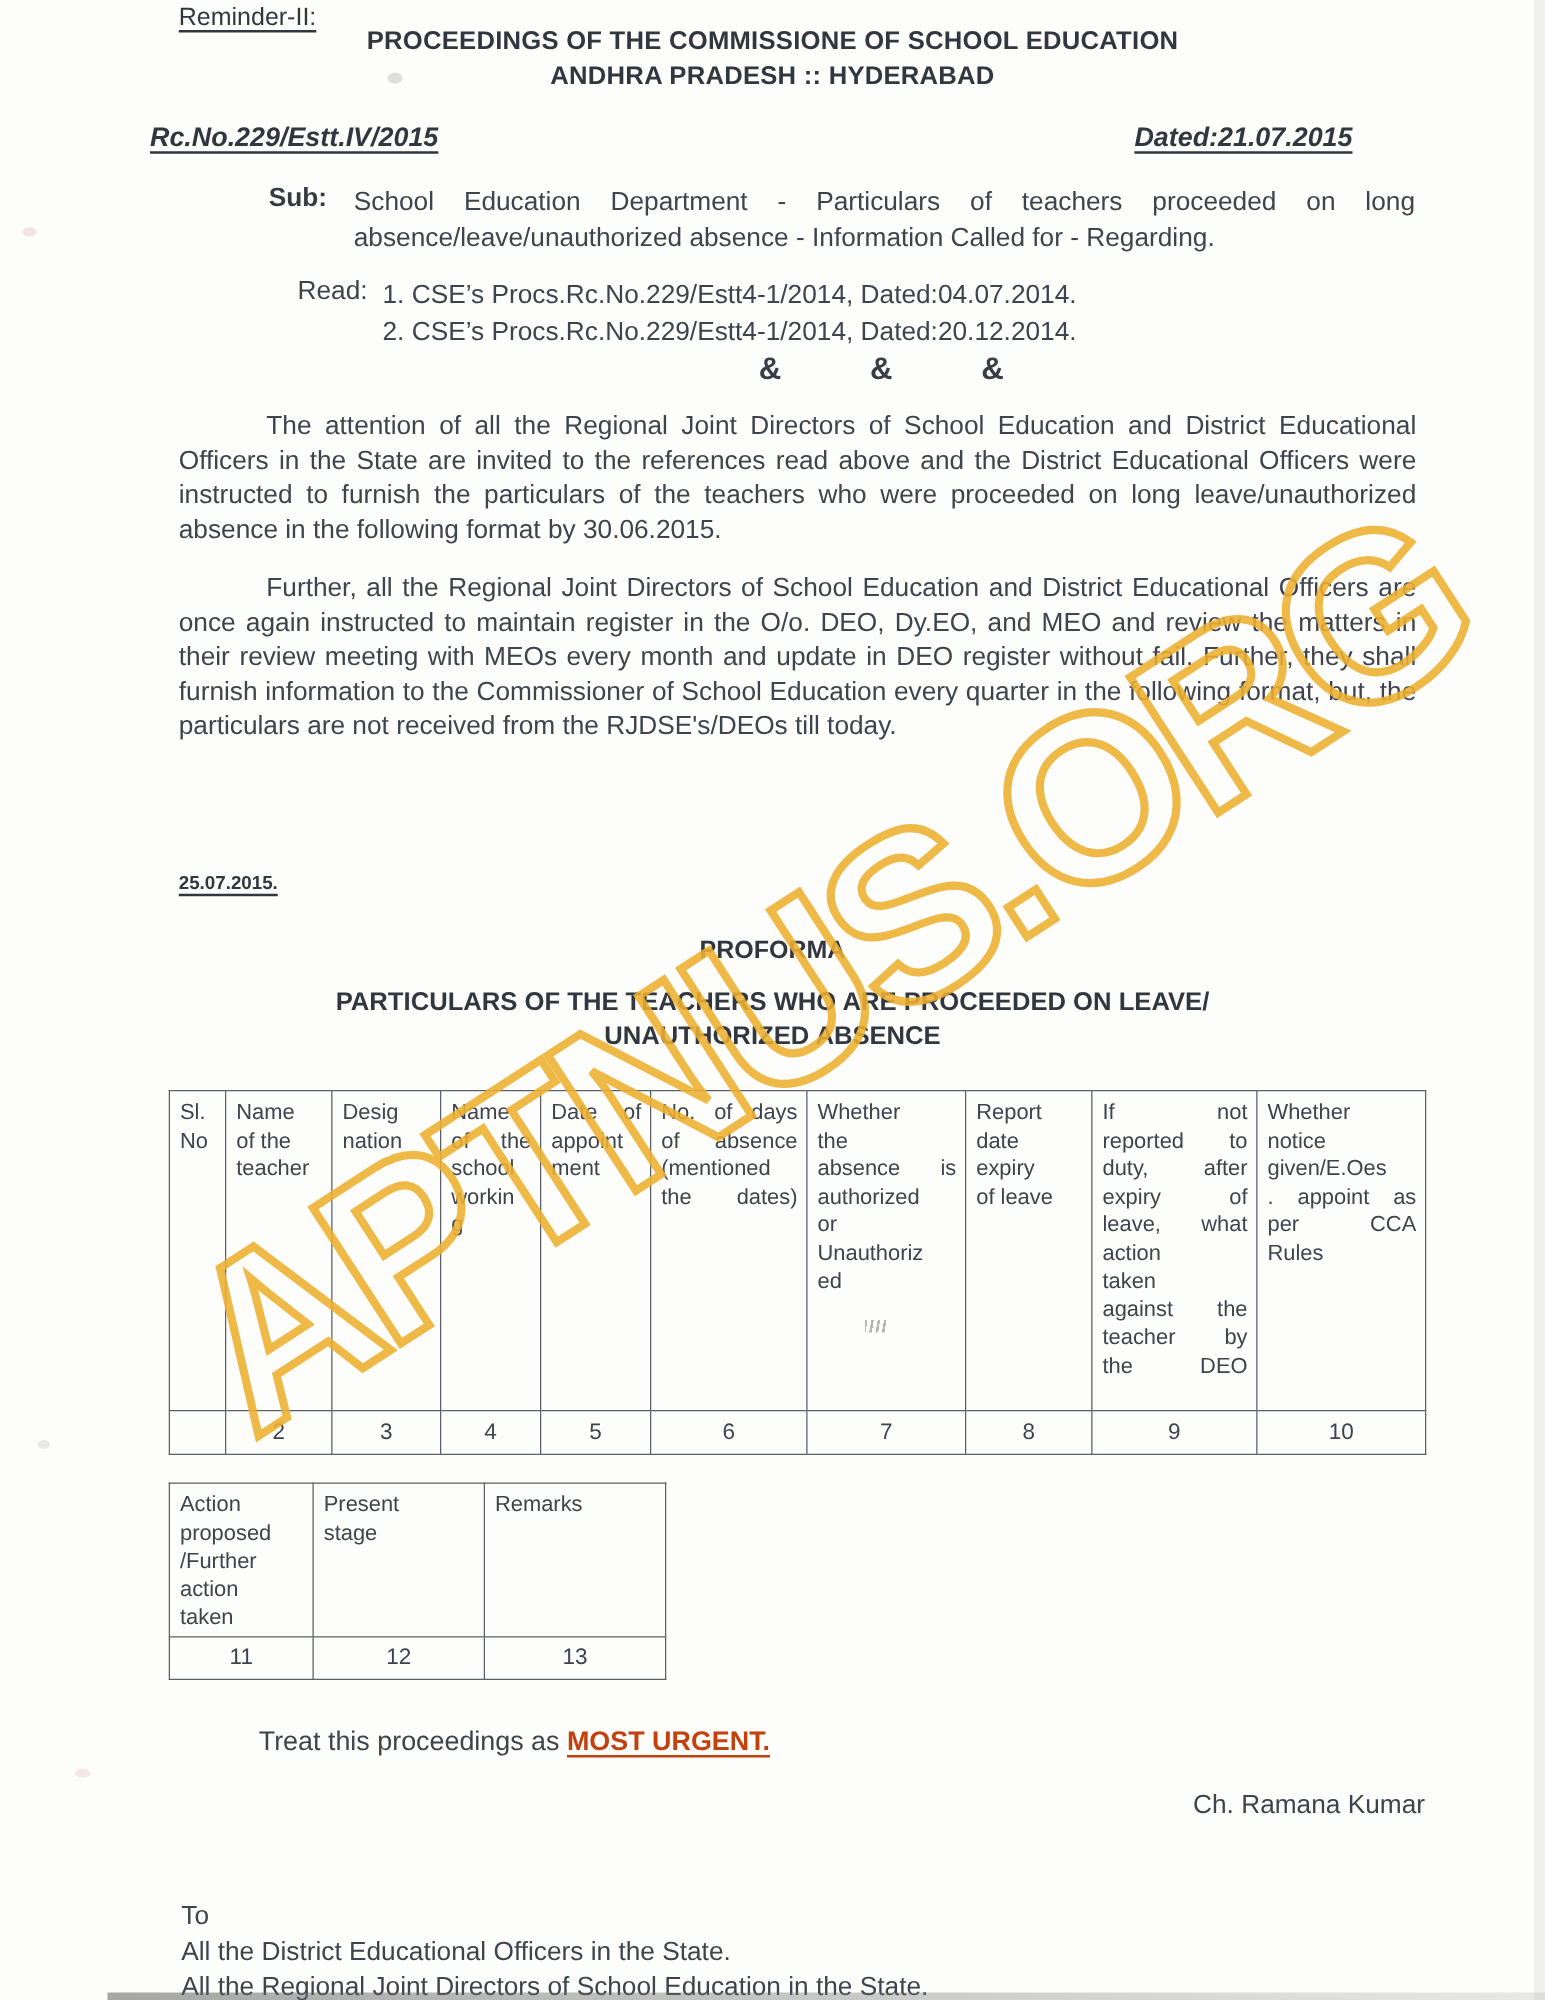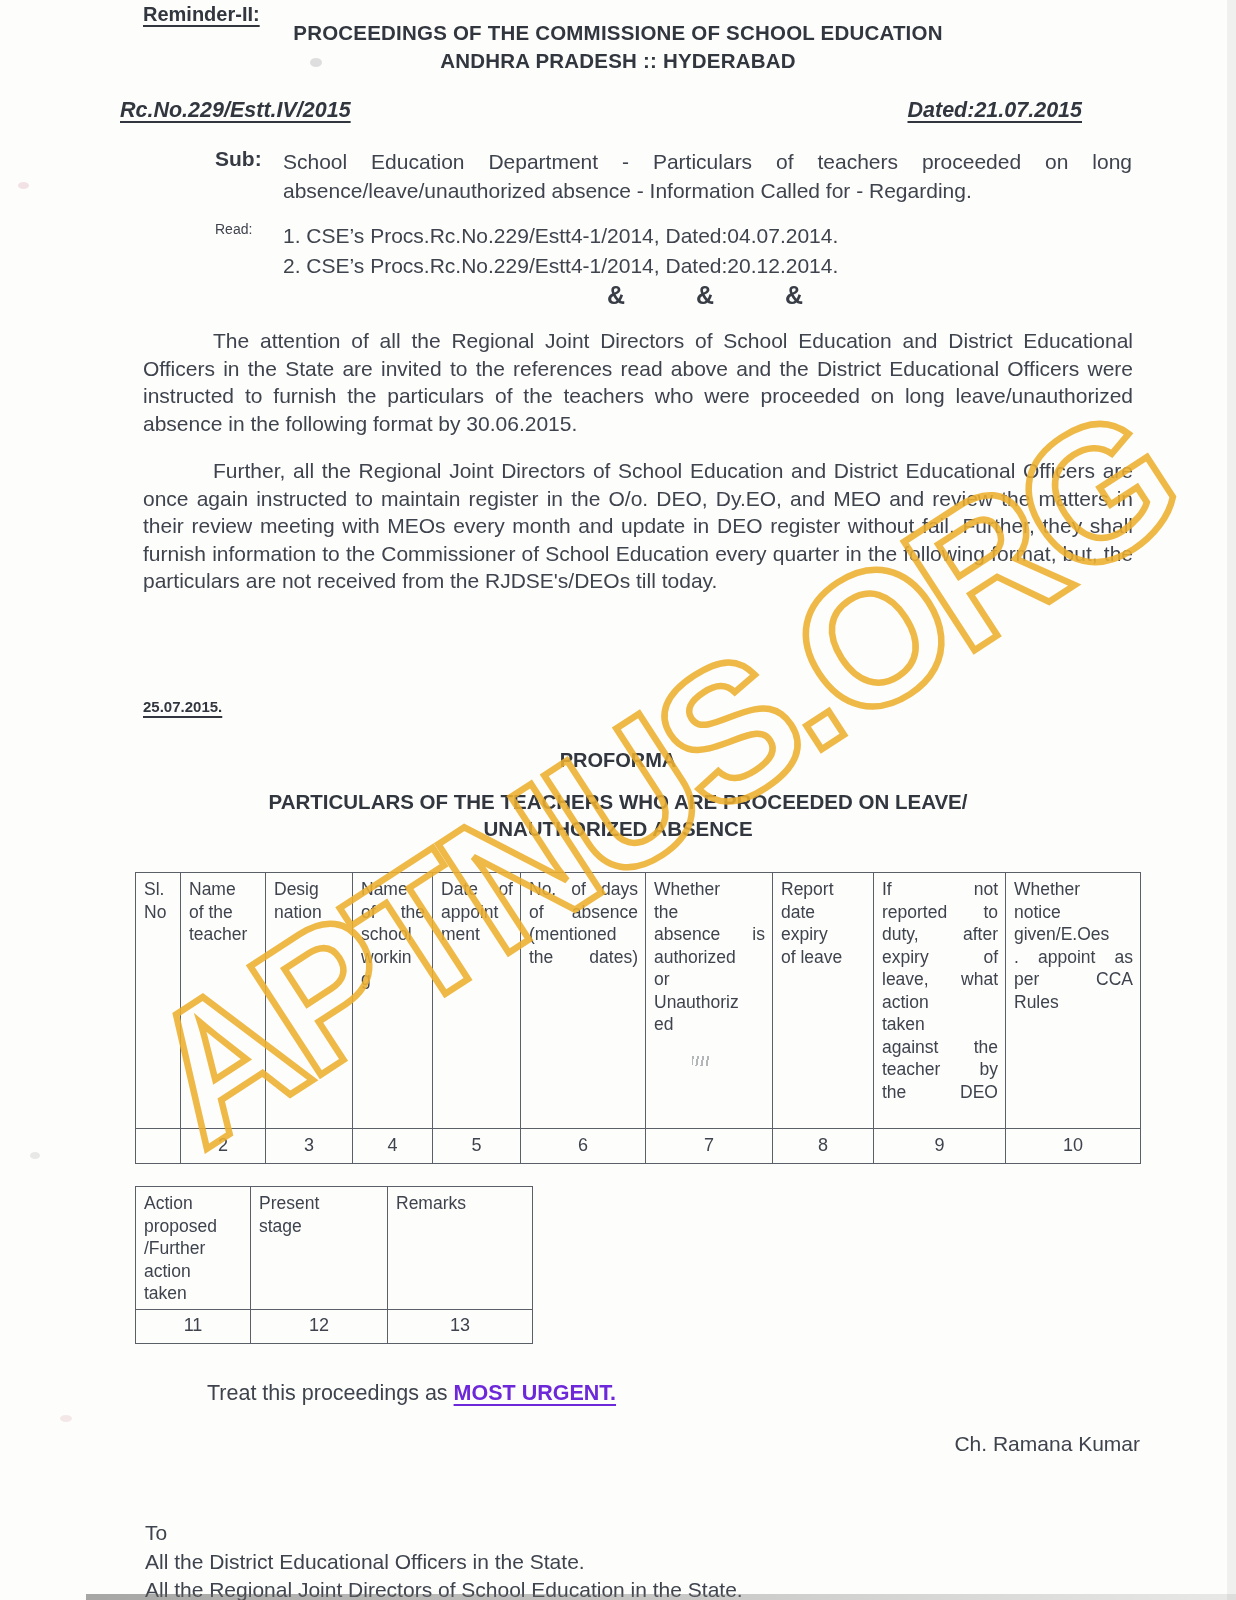--- a/index.html
+++ b/index.html
@@ -6,30 +6,30 @@
   .page{
     position:relative;width:1236px;height:1600px;margin:0 auto;
     background:#fdfdfb;overflow:hidden;
     font-family:"Liberation Sans","DejaVu Sans",sans-serif;
     color:#3e434d;
   }
   .abs{position:absolute;}
   .u{text-decoration:underline;text-decoration-thickness:2px;text-underline-offset:4px;}
   .center{width:100%;text-align:center;}
 
-  .reminder{top:3px;left:143px;font-size:20px;font-weight:bold;color:#32373f;}
+  .reminder{top:3px;left:143px;font-size:20px;font-weight:normal;color:#32373f;}
   .title1{top:21px;font-size:20.5px;font-weight:bold;color:#32373f;letter-spacing:.2px;}
   .title2{top:49px;font-size:20.5px;font-weight:bold;color:#32373f;letter-spacing:.2px;}
   .refrow{top:98px;left:120px;width:962px;display:flex;justify-content:space-between;
           font-size:21.5px;font-weight:bold;font-style:italic;color:#32373f;}
   .subrow{top:147px;left:215px;width:917px;display:flex;align-items:flex-start;}
   .sublabel{font-size:21px;font-weight:bold;flex:0 0 68px;color:#353a43;}
   .subtext{font-size:21px;line-height:29px;width:849px;text-align:justify;}
   .readrow{top:221px;left:215px;display:flex;align-items:flex-start;}
-  .readlabel{font-size:14px;flex:0 0 68px;}
+  .readlabel{font-size:21px;flex:0 0 68px;margin-left:23px;}
   .readitems{font-size:21px;line-height:30px;}
   .amps{top:281px;left:607px;width:196px;display:flex;justify-content:space-between;
         font-size:25px;font-weight:600;color:#383d46;}
   .para{left:143px;width:990px;font-size:21px;line-height:27.5px;text-align:justify;color:#3e434d;}
   .para .indent{display:inline-block;width:70px;}
   .p1{top:327px;}
   .p2{top:457px;}
   .p3{top:643px;}
   .p3date{top:698px;left:143px;font-size:15px;font-weight:bold;color:#32373f;}
   .proforma{top:749px;font-size:20px;font-weight:bold;color:#32373f;}
@@ -45,21 +45,21 @@
   .t1{top:872px;left:135px;}
   .t1 table{width:1005px;}
   .t1 tr.hrow td{height:246px;}
   .t1 tr.numrow td{height:27px;}
   .t2{top:1186px;left:135px;}
   .t2 table{width:397px;}
   .t2 tr.hrow td{height:112px;}
   .t2 tr.numrow td{height:26px;}
 
   .urgent{top:1381px;left:207px;font-size:21.5px;}
-  .urgent .em{font-weight:bold;text-decoration:underline;text-decoration-thickness:2px;text-underline-offset:4px;color:#6d28d9;}
+  .urgent .em{font-weight:bold;text-decoration:underline;text-decoration-thickness:2px;text-underline-offset:4px;color:#c2410c;}
   .sig{top:1429px;left:700px;width:440px;text-align:right;font-size:21px;line-height:29px;}
   .toblock{top:1519px;left:145px;font-size:21px;line-height:28.5px;}
 
   .watermark{top:0;left:0;pointer-events:none;z-index:6;}
 
   
   .speck1{top:58px;left:310px;width:12px;height:9px;background:rgba(130,130,135,.25);border-radius:50%;}
   .speck2{top:182px;left:18px;width:11px;height:7px;background:rgba(205,130,150,.22);border-radius:50%;}
   .speck3{top:1152px;left:30px;width:10px;height:7px;background:rgba(150,150,155,.2);border-radius:50%;}
   .speck4{top:1415px;left:60px;width:12px;height:7px;background:rgba(200,135,150,.18);border-radius:50%;}

